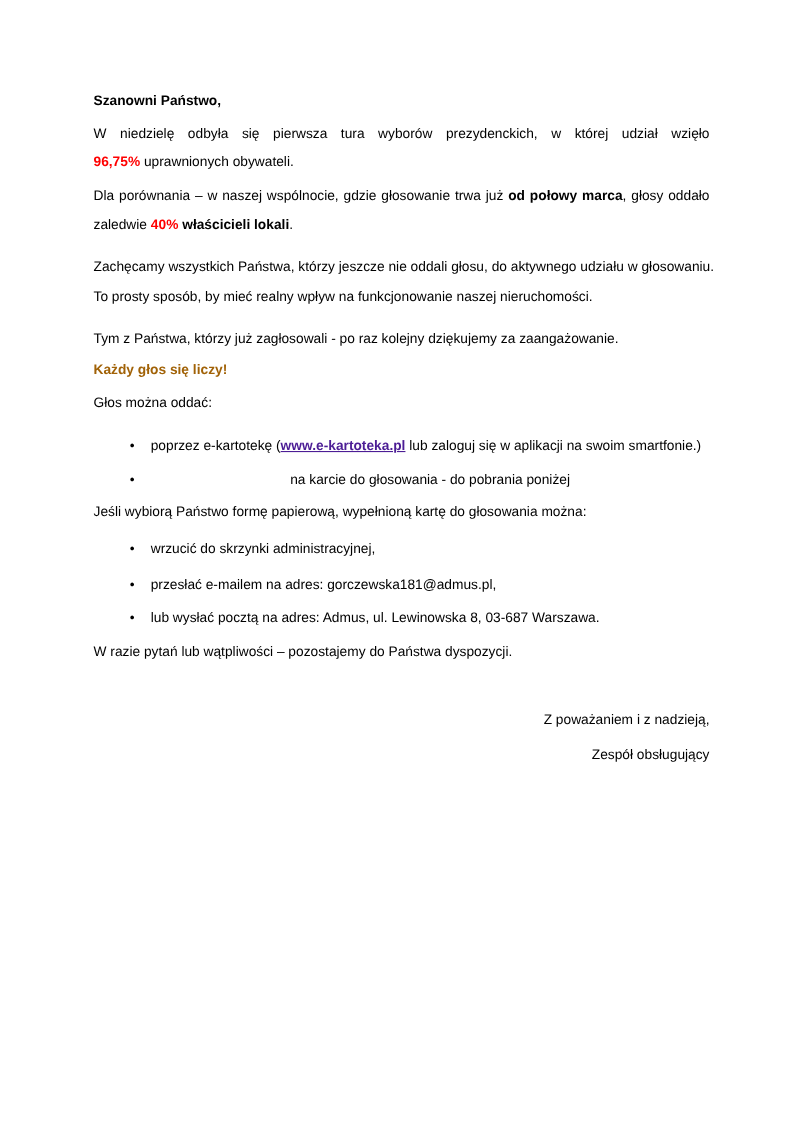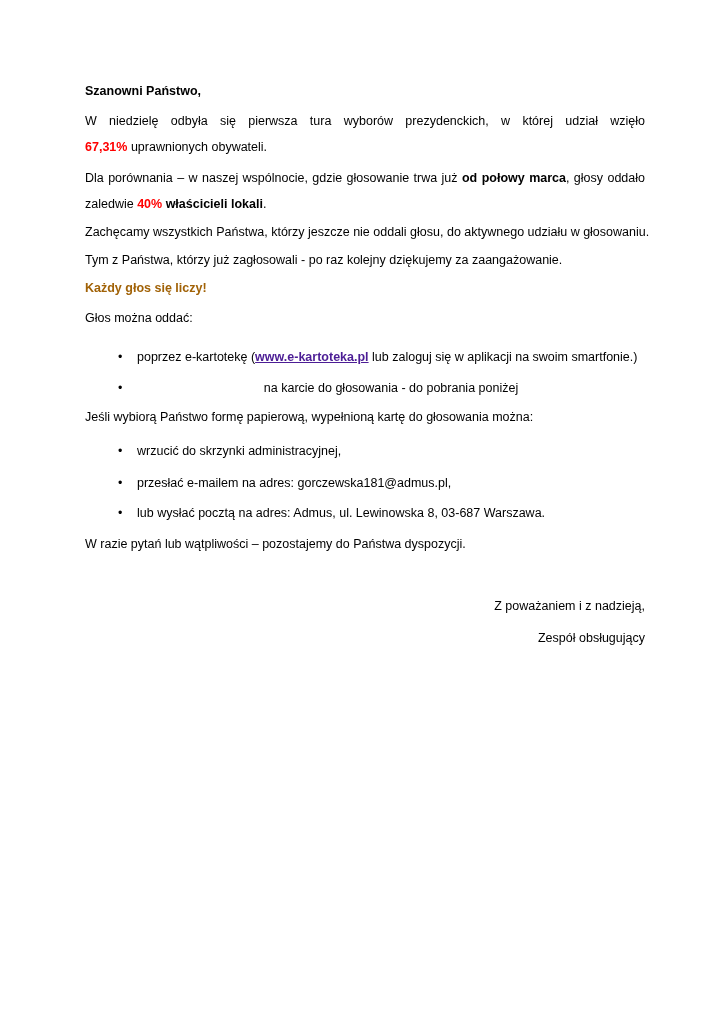--- a/index.html
+++ b/index.html
@@ -27,23 +27,23 @@
   .bold { font-weight: bold; }
   .red  { color: #ff0000; }
   .link { color: #4c1d95; font-weight: bold; text-decoration: underline; cursor: pointer; }
   .line  { display: block; }
   .jline { display: block; text-align: justify; text-align-last: justify; }
   .nowrap { white-space: nowrap; }
 
   .p-greeting   { margin-top: 0; font-weight: bold; }
   .p-intro      { margin-top: 4px; }
   .p-comparison { margin-top: 5px; }
-  .p-encourage  { margin-top: 2px; }
+  .p-encourage  { margin-top: 12px; }
   .p-simple     { margin-top: 2px; }
-  .p-thanks     { margin-top: 2px; }
+  .p-thanks     { margin-top: 12px; }
   .p-every      { margin-top: 2px; font-weight: bold; color: #a16207; }
   .p-heading1   { margin-top: 4px; }
   .ul-vote      { margin-top: 13px; }
   .ul-vote li + li   { margin-top: 5px; text-align: center; }
   .p-heading2   { margin-top: 3px; }
   .ul-paper     { margin-top: 8px; }
   .ul-paper li:nth-child(2) { margin-top: 6px; }
   .ul-paper li:nth-child(3) { margin-top: 4px; }
   .p-questions  { margin-top: 5px; }
   .closing      { text-align: right; }
@@ -53,30 +53,31 @@
 </head>
 <body>
 
 <div class="page">
   <div class="content">
 
     <p class="p-greeting">Szanowni Państwo,</p>
 
     <p class="p-intro">
         <span class="jline">W niedzielę odbyła się pierwsza tura wyborów prezydenckich, w której udział wzięło</span>
-        <span class="line"><span class="red bold">67,31%</span><span> uprawnionych obywateli.</span></span>
+        <span class="line"><span class="red bold">96,75%</span><span> uprawnionych obywateli.</span></span>
       </p>
 
     <p class="p-comparison">
         <span class="jline nowrap"><span>Dla porównania – w naszej wspólnocie, gdzie głosowanie trwa już </span><span class="bold">od połowy marca</span><span>, głosy oddało</span></span>
         <span class="line"><span>zaledwie </span><span class="red bold">40%</span><span class="bold"> właścicieli lokali</span><span>.</span></span>
       </p>
 
     <p class="p-encourage nowrap">Zachęcamy wszystkich Państwa, którzy jeszcze nie oddali głosu, do aktywnego udziału w głosowaniu.</p>
 
+    <p class="p-simple nowrap">To prosty sposób, by mieć realny wpływ na funkcjonowanie naszej nieruchomości.</p>
 
     <p class="p-thanks nowrap">Tym z Państwa, którzy już zagłosowali - po raz kolejny dziękujemy za zaangażowanie.</p>
 
     <p class="p-every nowrap">Każdy głos się liczy!</p>
 
     <p class="p-heading1 nowrap">Głos można oddać:</p>
 
     <ul class="ul-vote">
       <li><span>poprzez e-kartotekę (</span><a class="link" href="#">www.e-kartoteka.pl</a><span> lub zaloguj się w aplikacji na swoim smartfonie.)</span></li>
       <li>na karcie do głosowania - do pobrania poniżej</li>

